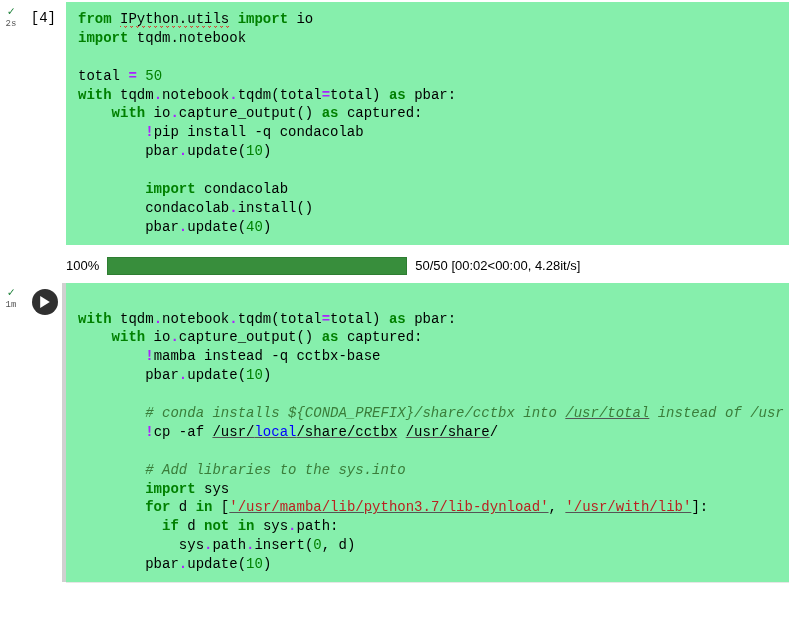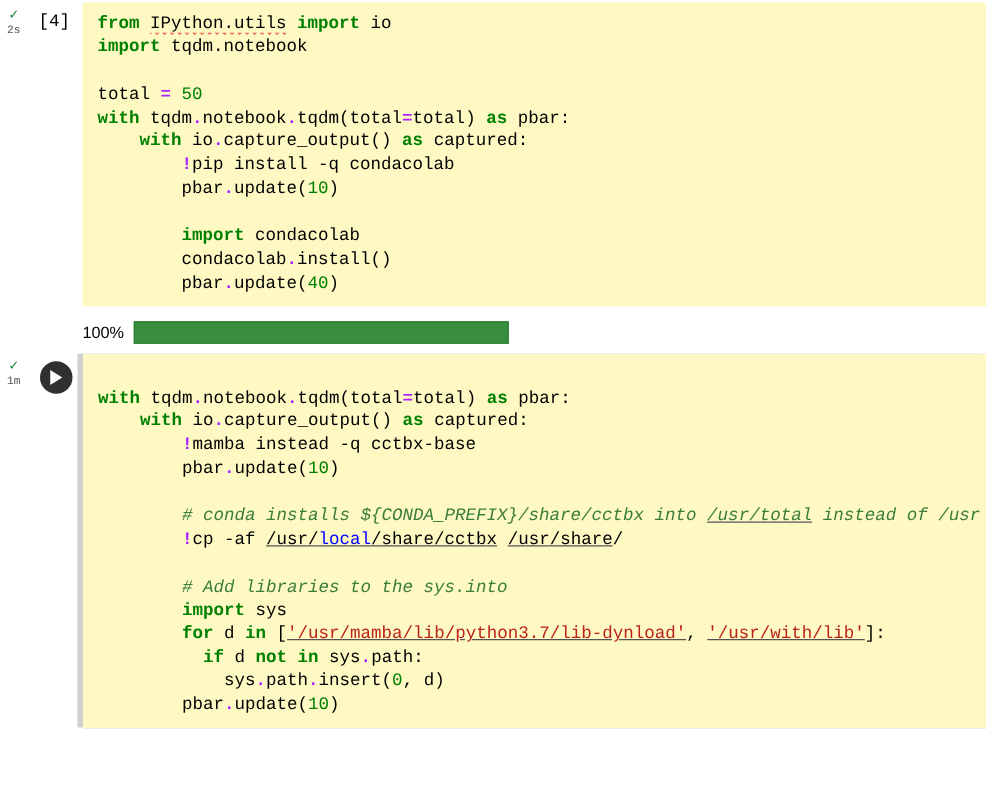--- a/index.html
+++ b/index.html
@@ -58,21 +58,21 @@
     border-radius: 50%;
     background: #303030;
     display: flex;
     align-items: center;
     justify-content: center;
     cursor: pointer;
   }
   .runbtn svg { fill: #fff; }
   .code-area {
     flex: 1;
-    background: #fef9c3;
+    background: #86efac;
     padding: 8px 12px;
     white-space: pre;
     line-height: 1.35;
     color: #000;
     overflow-x: auto;
   }
   .code-area.focused {
     box-shadow: -4px 0 0 #d0d0d0, 1px 0 0 #e6e6e6, 0 1px 0 #e6e6e6;
   }
   .output {
@@ -132,20 +132,21 @@
         <span>pbar</span><span class="mg">.</span><span>update</span><span>(</span><span class="nm">10</span><span>)</span>
 
         <span class="kw">import</span><span> condacolab</span>
         <span>condacolab</span><span class="mg">.</span><span>install</span><span>()</span>
         <span>pbar</span><span class="mg">.</span><span>update</span><span>(</span><span class="nm">40</span><span>)</span></div>
 </div>
 
 <div class="output">
   <span class="pct">100%</span>
   <div class="bar"></div>
+  <span class="stats">50/50 [00:02&lt;00:00, 4.28it/s]</span>
 </div>
 
 <div class="cell">
   <div class="gutter">
     <span class="check">✓</span>
     <span class="timing">1m</span>
   </div>
   <div class="runcol">
     <div class="runbtn">
       <svg width="12" height="12" viewBox="0 0 10 10">

